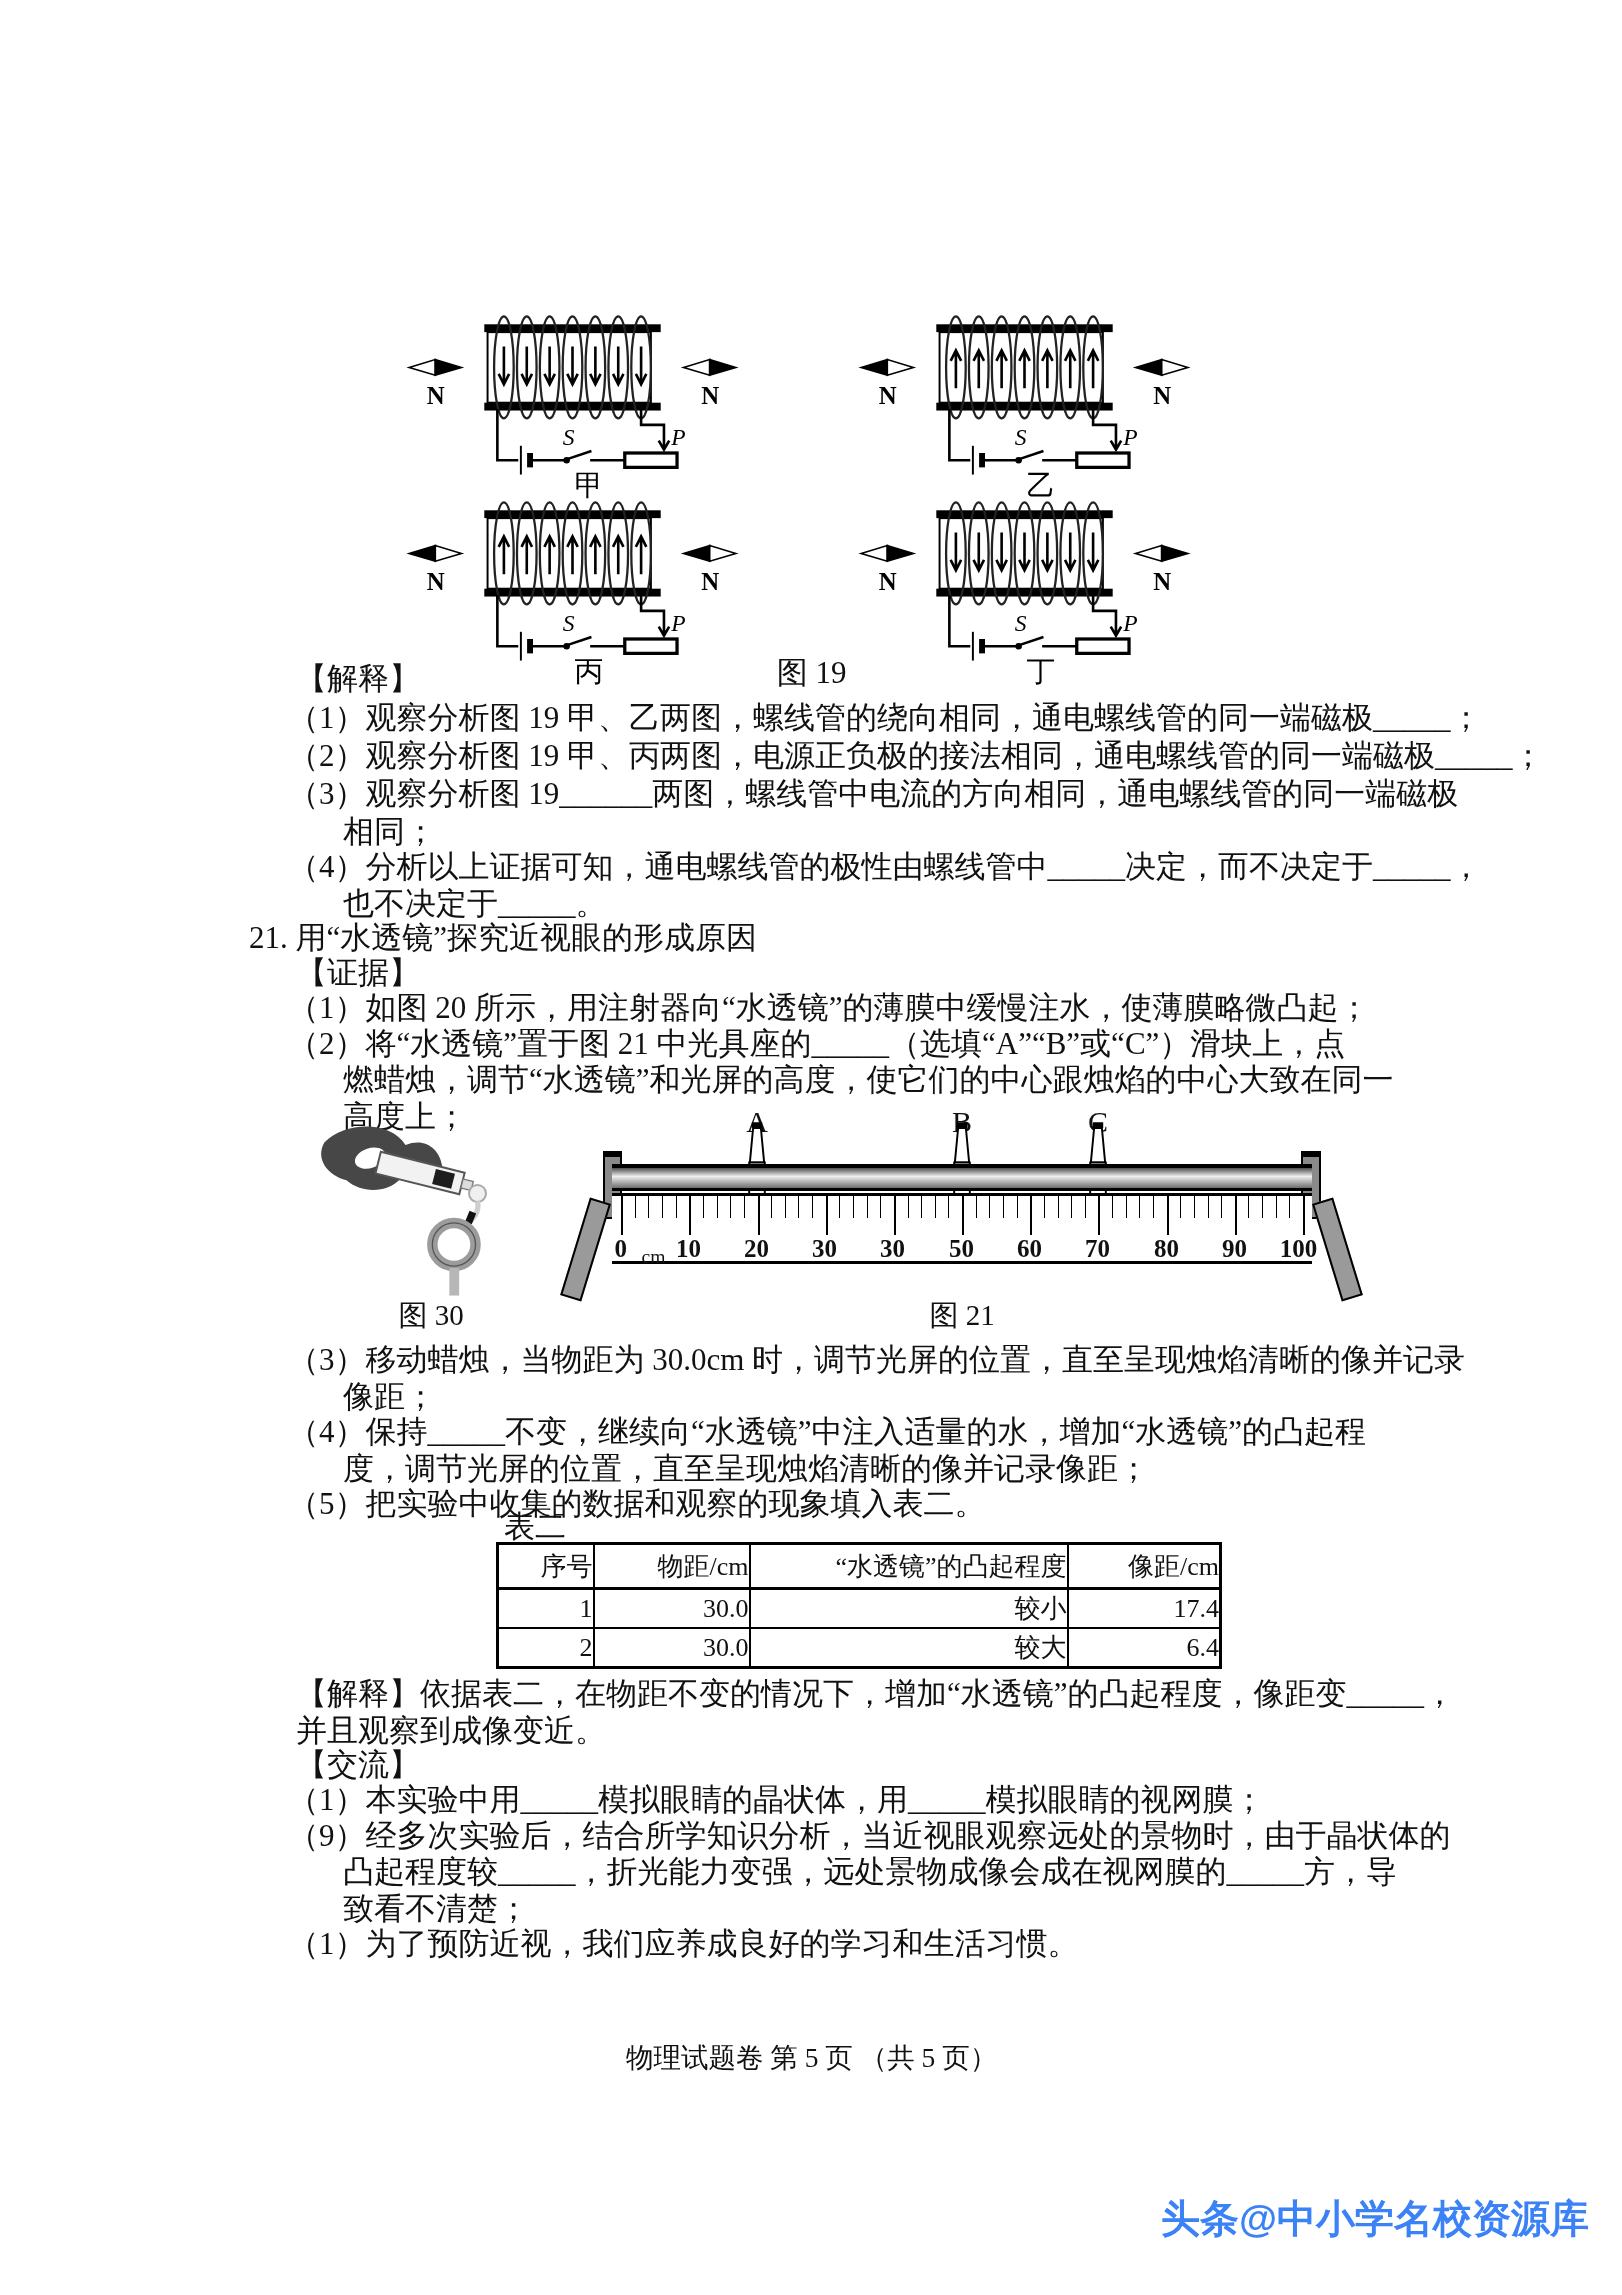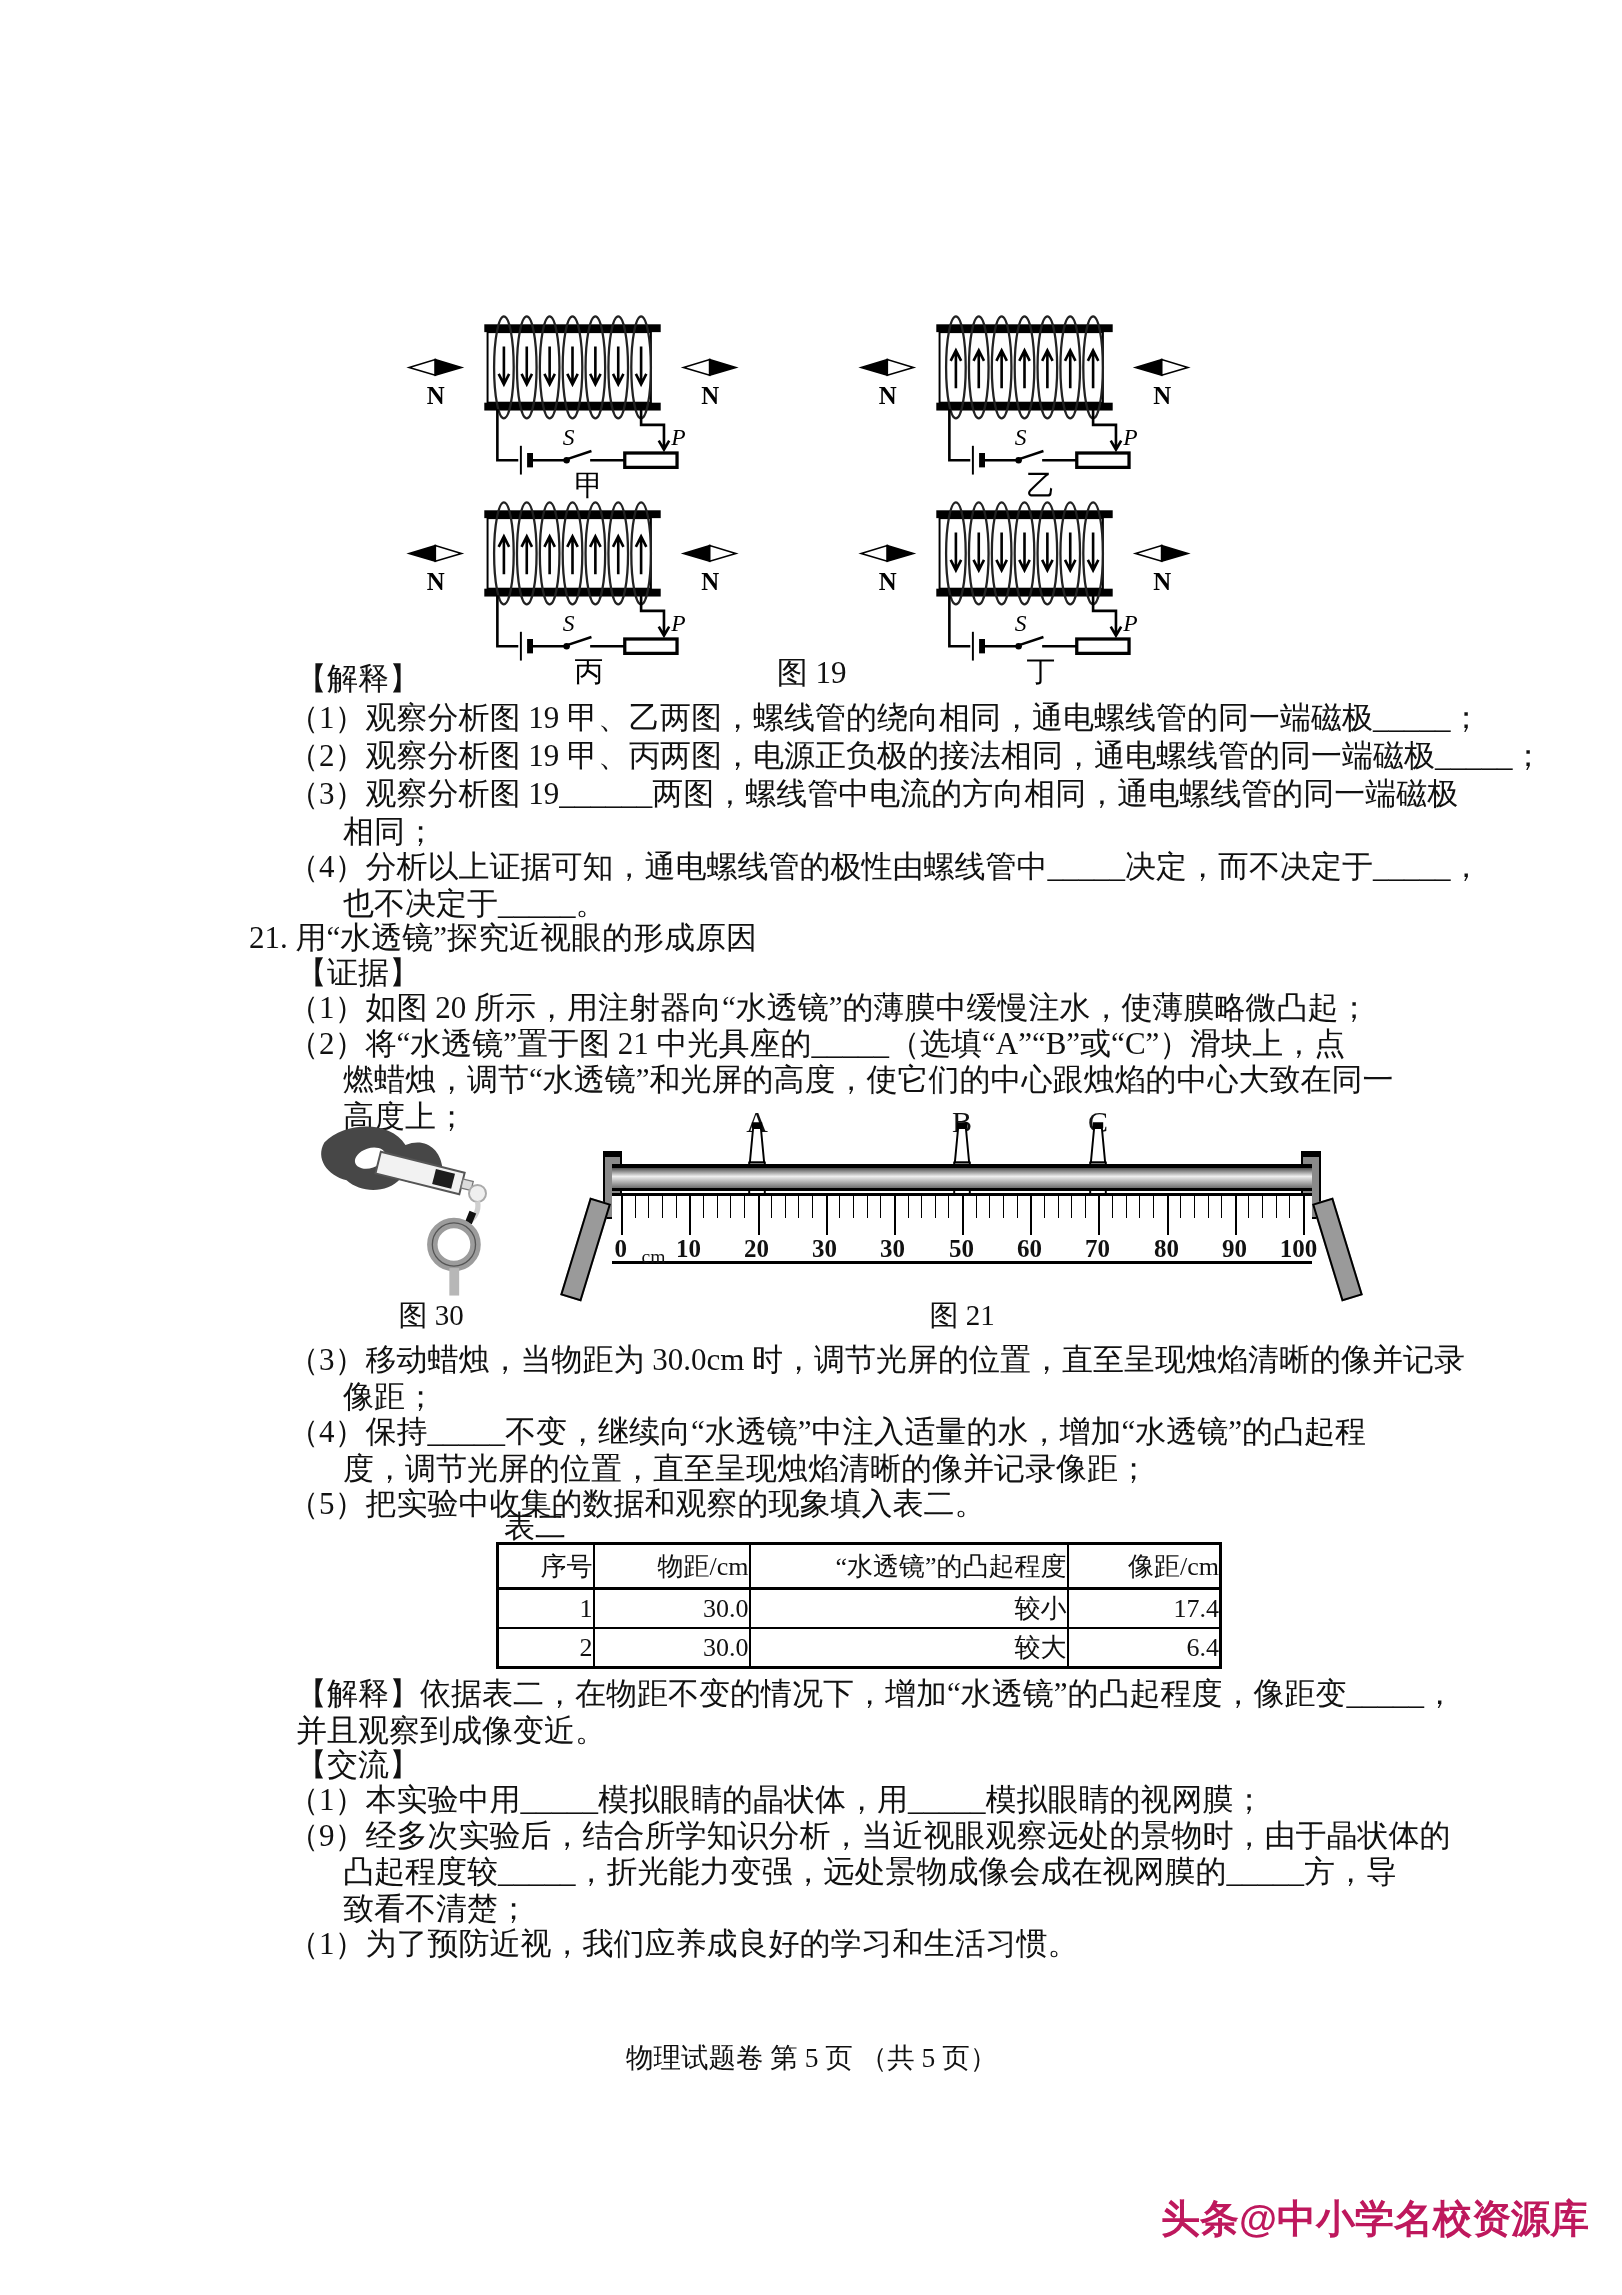--- a/index.html
+++ b/index.html
@@ -360,14 +360,14 @@
 <div class="ln xsec" style="top:1675px">【解释】依据表二，在物距不变的情况下，增加“水透镜”的凸起程度，像距变_____，</div>
 <div class="ln xsec" style="top:1712px">并且观察到成像变近。</div>
 <div class="ln xsec" style="top:1746px">【交流】</div>
 <div class="ln xnum" style="top:1781px">（1）本实验中用_____模拟眼睛的晶状体，用_____模拟眼睛的视网膜；</div>
 <div class="ln xnum" style="top:1817px">（9）经多次实验后，结合所学知识分析，当近视眼观察远处的景物时，由于晶状体的</div>
 <div class="ln xcont" style="top:1853px">凸起程度较_____，折光能力变强，远处景物成像会成在视网膜的_____方，导</div>
 <div class="ln xcont" style="top:1890px">致看不清楚；</div>
 <div class="ln xnum" style="top:1925px">（1）为了预防近视，我们应养成良好的学习和生活习惯。</div>
 
 <div id="footer">物理试题卷 第 5 页 （共 5 页）</div>
-<div id="watermark" style="color: #be185d;">头条@中小学名校资源库</div>
+<div id="watermark" style="color: #3b82f6;">头条@中小学名校资源库</div>
 
 
 </body></html>

